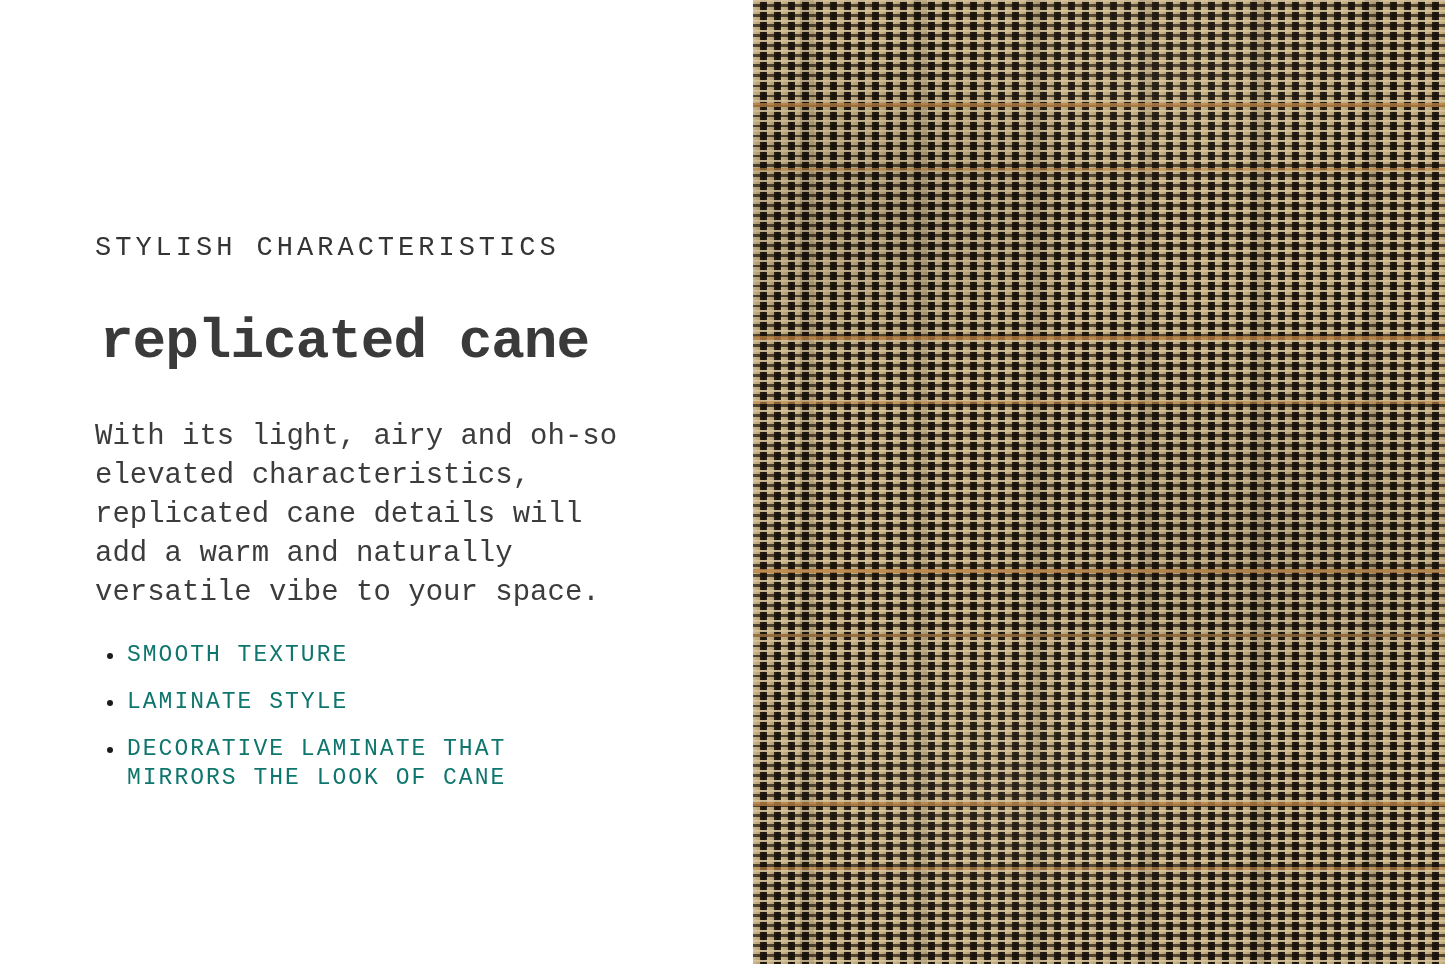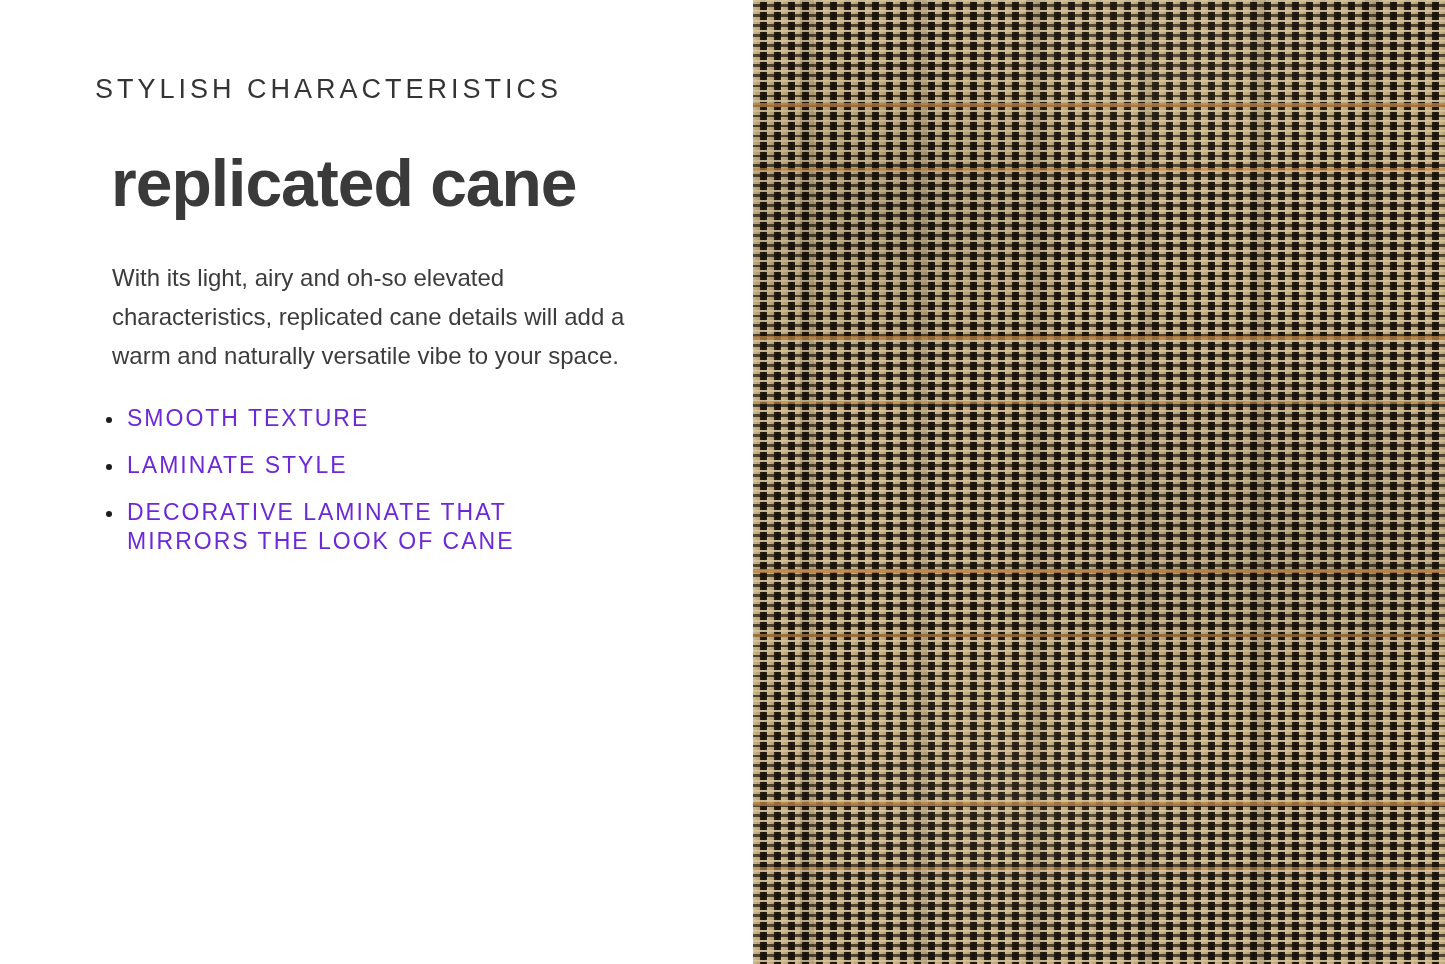--- a/index.html
+++ b/index.html
@@ -1,62 +1,63 @@
 <!DOCTYPE html>
 <html><head>
 <meta charset="utf-8">
 <style>
   html, body { margin: 0; padding: 0; background: #ffffff; }
   .page {
     width: 1445px; height: 964px;
     display: flex;
     overflow: hidden;
     background: #ffffff;
-    font-family: Liberation Sans, sans-serif;
+    font-family: Liberation Mono, monospace;
+    align-items: center;
   }
 
   
   .content {
     flex: 1 1 auto;
     padding: 76px 0 0 95px;
     box-sizing: border-box;
   }
   .eyebrow {
     font-size: 27px;
     line-height: 27px;
     letter-spacing: 4px;
     font-weight: 400;
     color: #343434;
   }
   .title {
-    margin: 29px 0 0 16px;
+    margin: 29px 0 0 5px;
     max-width: 560px;
-    font-size: 66px;
+    font-size: 56px;
     line-height: 102px;
     font-weight: 700;
     letter-spacing: -1px;
     color: #3a3a3a;
   }
   .description {
-    margin: 24px 0 0 17px;
+    margin: 24px 0 0 0;
     max-width: 545px;
-    font-size: 24px;
+    font-size: 29px;
     line-height: 39px;
     color: #3c3c3c;
   }
   .features {
     margin: 29px 0 0 0;
     padding: 0 0 0 30px;
     list-style: disc;
   }
   .features li {
     font-size: 23px;
     line-height: 29px;
     letter-spacing: 2px;
-    color: #6d28d9;
+    color: #0f766e;
     margin-bottom: 18px;
     padding-left: 2px;
   }
   .features li::marker { color: #1c1c1c; font-size: 21px; }
   .features li:last-child { max-width: 430px; margin-bottom: 12px; }
 
   
   .texture {
     flex: 0 0 692px;
     width: 692px; height: 964px;

